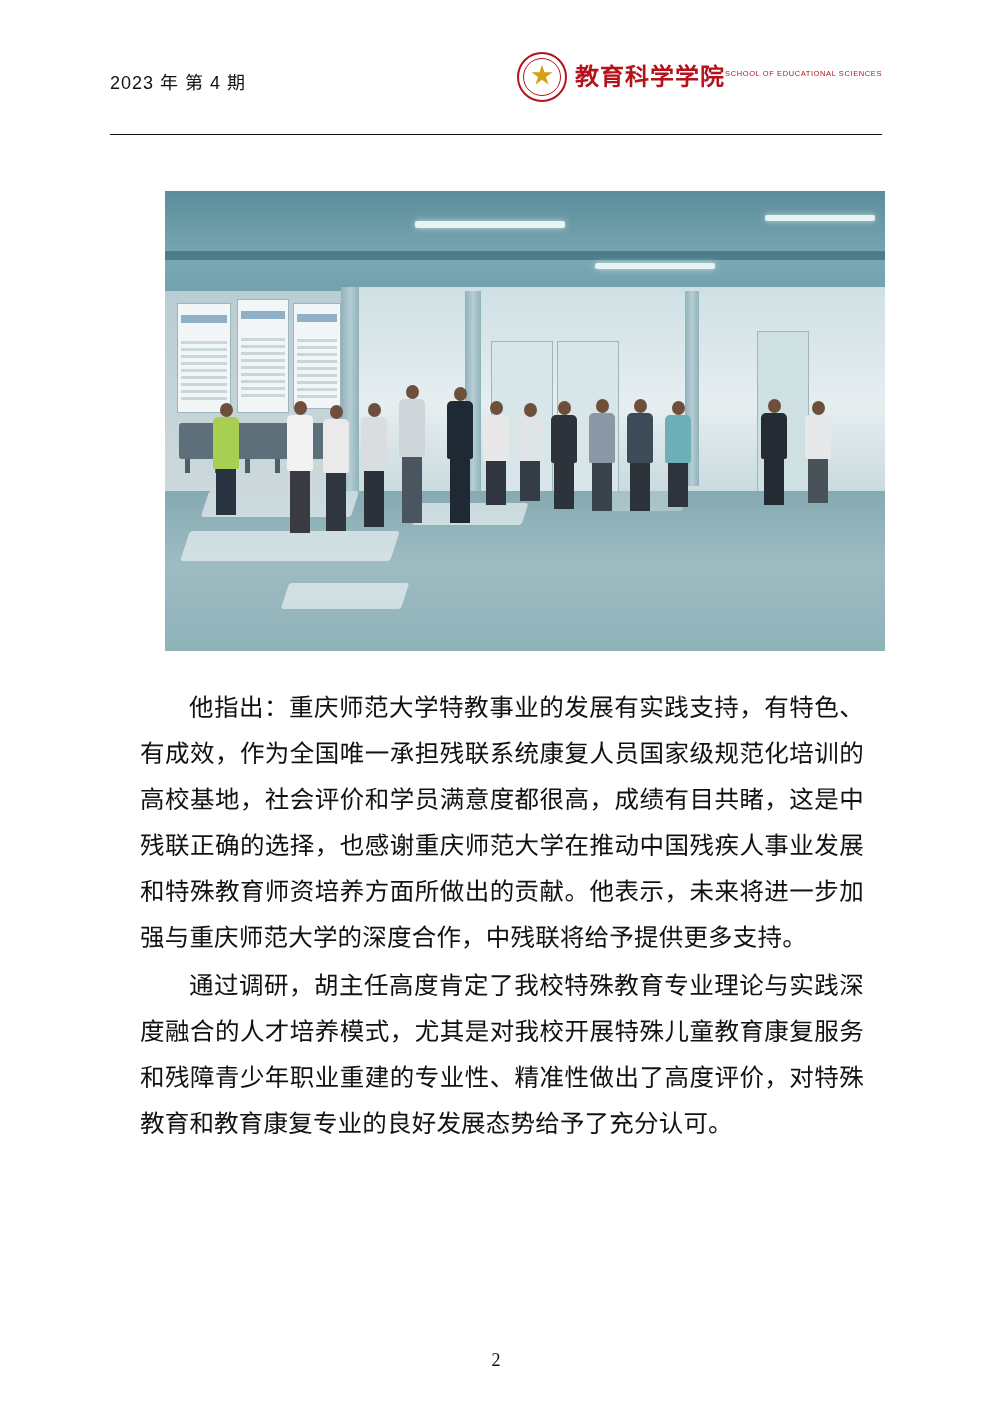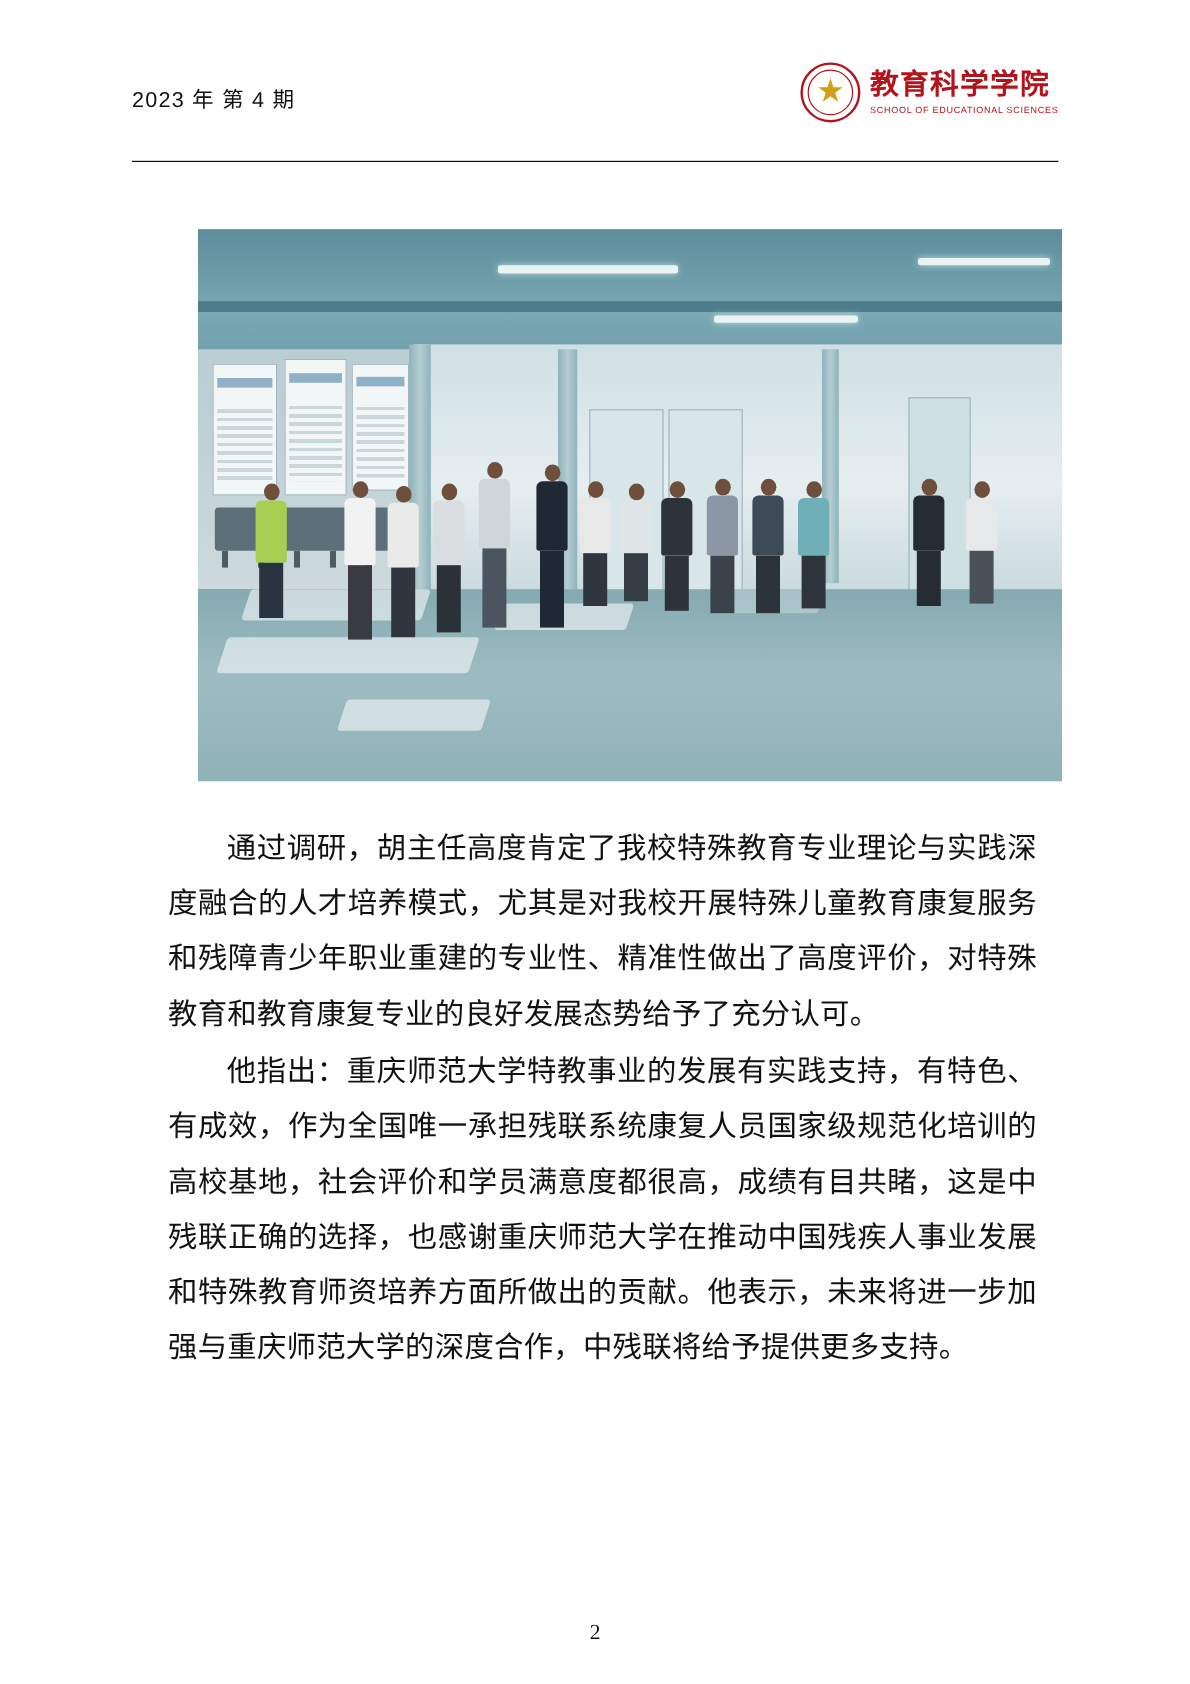--- a/index.html
+++ b/index.html
@@ -76,21 +76,21 @@
   }
   .logo-emblem::after {
     content: "";
     position: absolute;
     left: 4px; top: 4px; right: 4px; bottom: 4px;
     border-radius: 50%;
     border: 1px solid #b4131b;
   }
   .logo-text {
     display: flex;
-    flex-direction: column;
+    flex-direction: row;
     justify-content: flex-end;
     line-height: 1;
   }
   .logo-cn {
     font-size: 24px;
     color: #b4131b;
     font-weight: bold;
     font-family: "Liberation Serif", serif;
     letter-spacing: 1px;
   }
@@ -355,19 +355,19 @@
       </div>
       <div class="person" style="left:640px;bottom:148px;">
         <div class="head"></div>
           <div class="body" style="height:44px;background:#e6e8ea;"></div>
           <div class="legs" style="height:44px;background:#4a5259;"></div>
       </div>
     </div>
   </div>
 
   <div class="content">
+    <p class="para">他指出：重庆师范大学特教事业的发展有实践支持，有特色、有成效，作为全国唯一承担残联系统康复人员国家级规范化培训的高校基地，社会评价和学员满意度都很高，成绩有目共睹，这是中残联正确的选择，也感谢重庆师范大学在推动中国残疾人事业发展和特殊教育师资培养方面所做出的贡献。他表示，未来将进一步加强与重庆师范大学的深度合作，中残联将给予提供更多支持。</p>
     <p class="para">通过调研，胡主任高度肯定了我校特殊教育专业理论与实践深度融合的人才培养模式，尤其是对我校开展特殊儿童教育康复服务和残障青少年职业重建的专业性、精准性做出了高度评价，对特殊教育和教育康复专业的良好发展态势给予了充分认可。</p>
-    <p class="para">他指出：重庆师范大学特教事业的发展有实践支持，有特色、有成效，作为全国唯一承担残联系统康复人员国家级规范化培训的高校基地，社会评价和学员满意度都很高，成绩有目共睹，这是中残联正确的选择，也感谢重庆师范大学在推动中国残疾人事业发展和特殊教育师资培养方面所做出的贡献。他表示，未来将进一步加强与重庆师范大学的深度合作，中残联将给予提供更多支持。</p>
   </div>
 
   <div class="footer">2</div>
 
 </div>
 
 </body></html>

